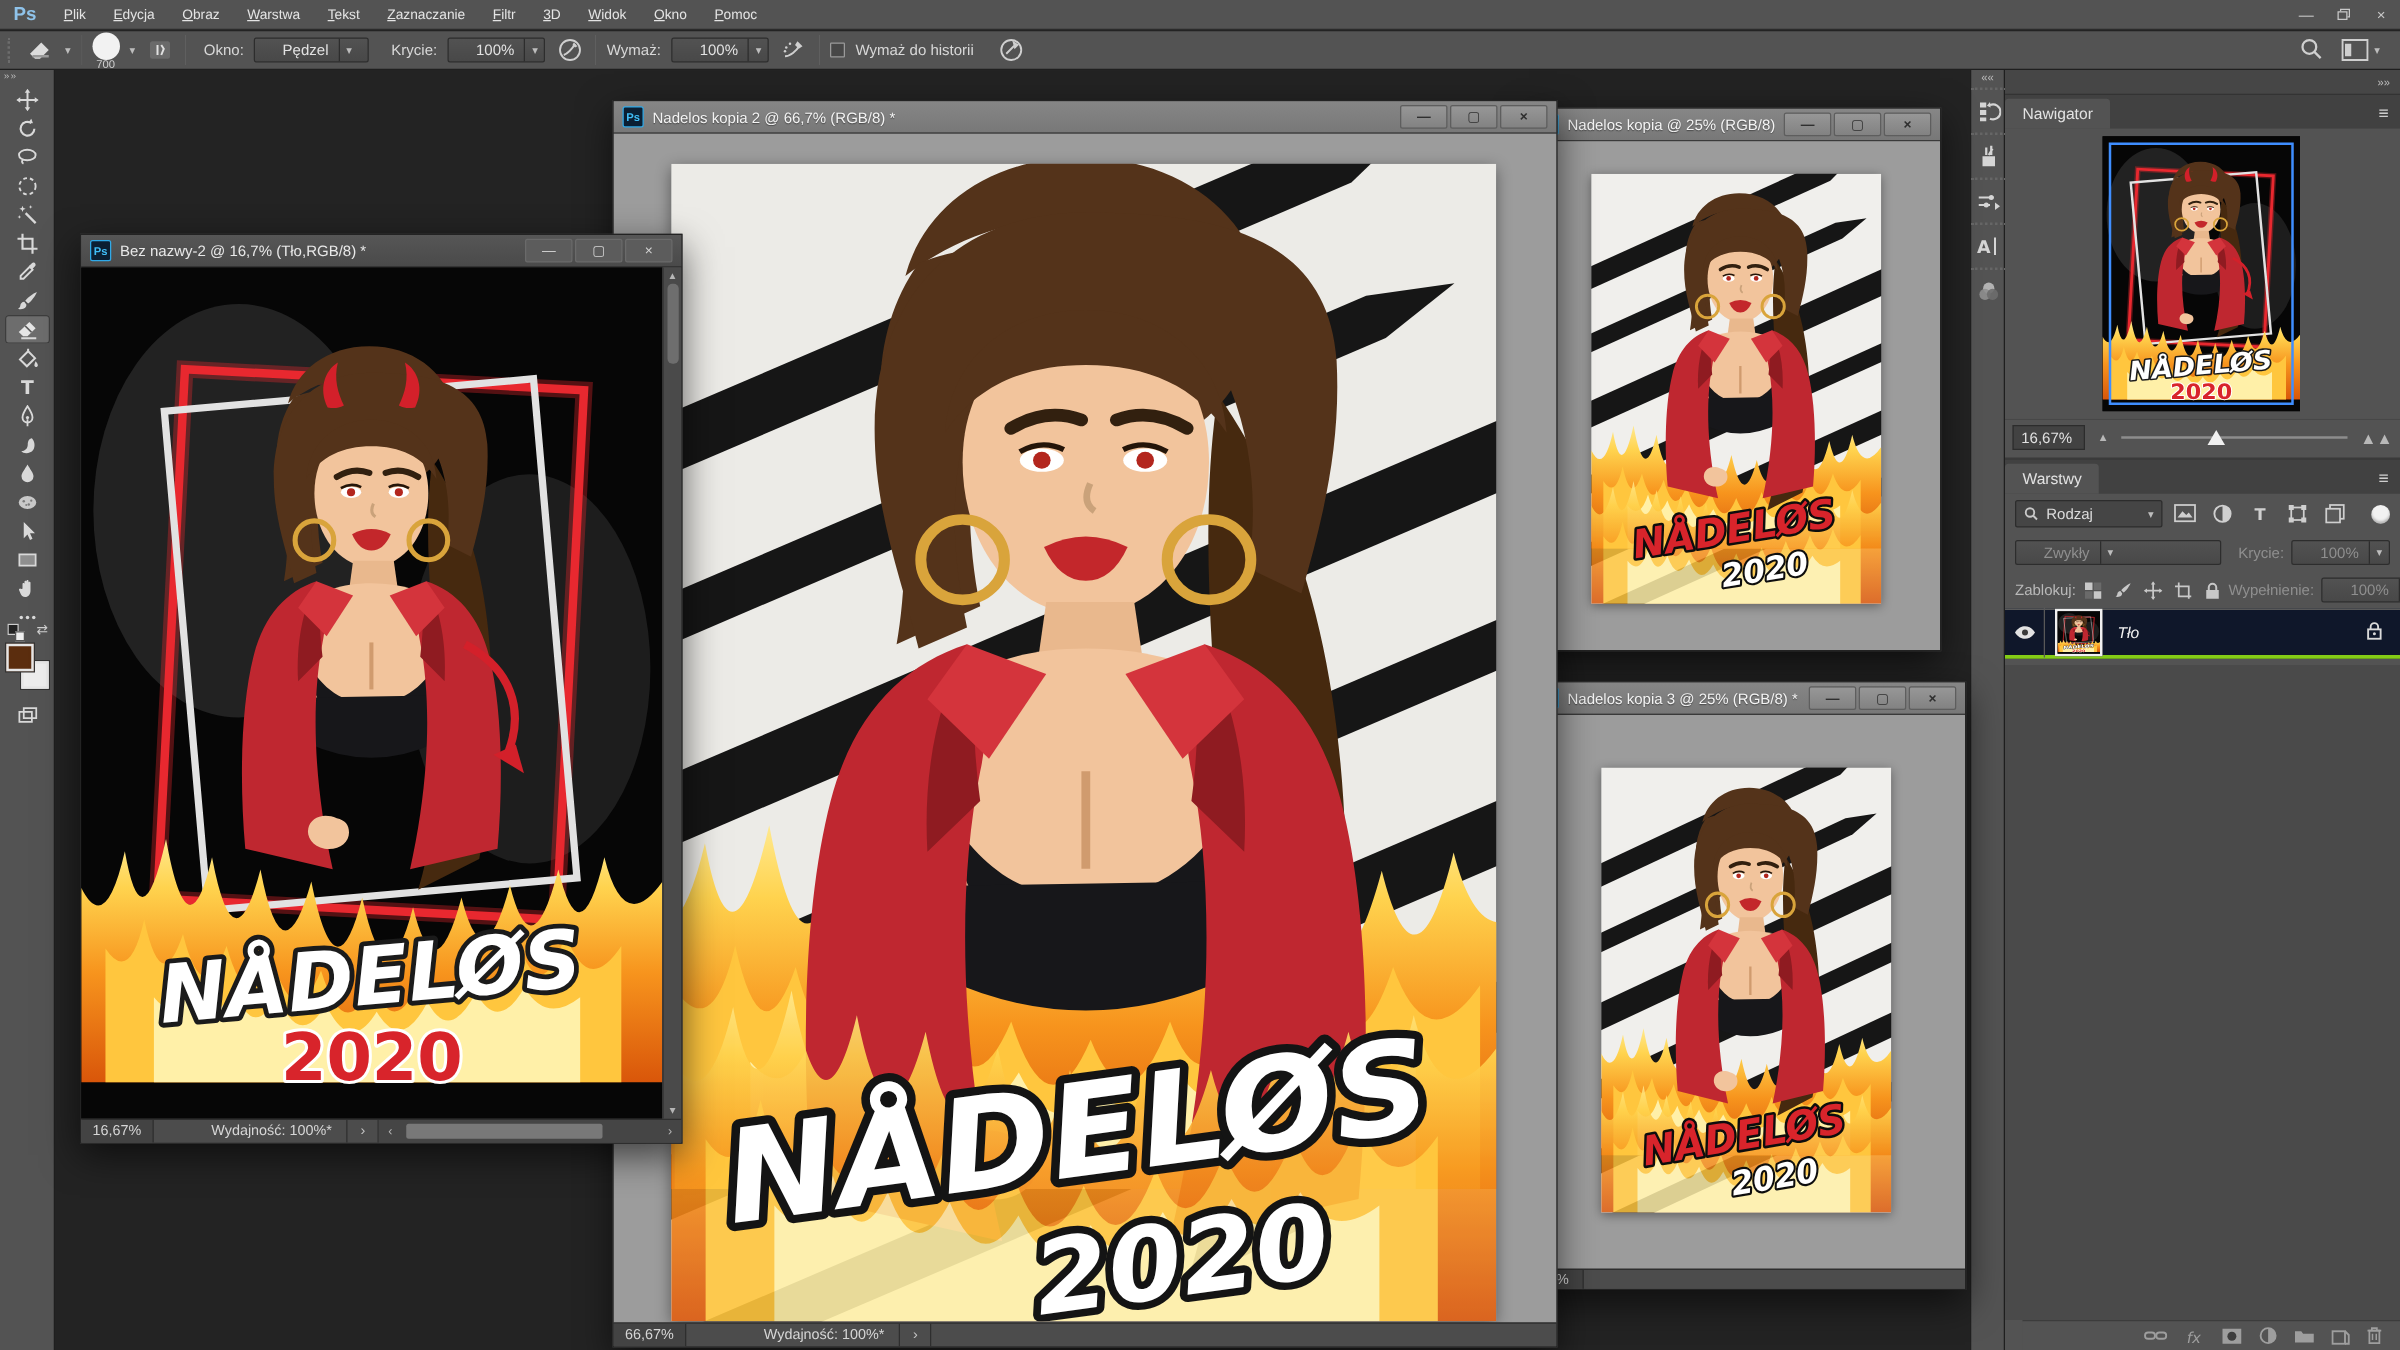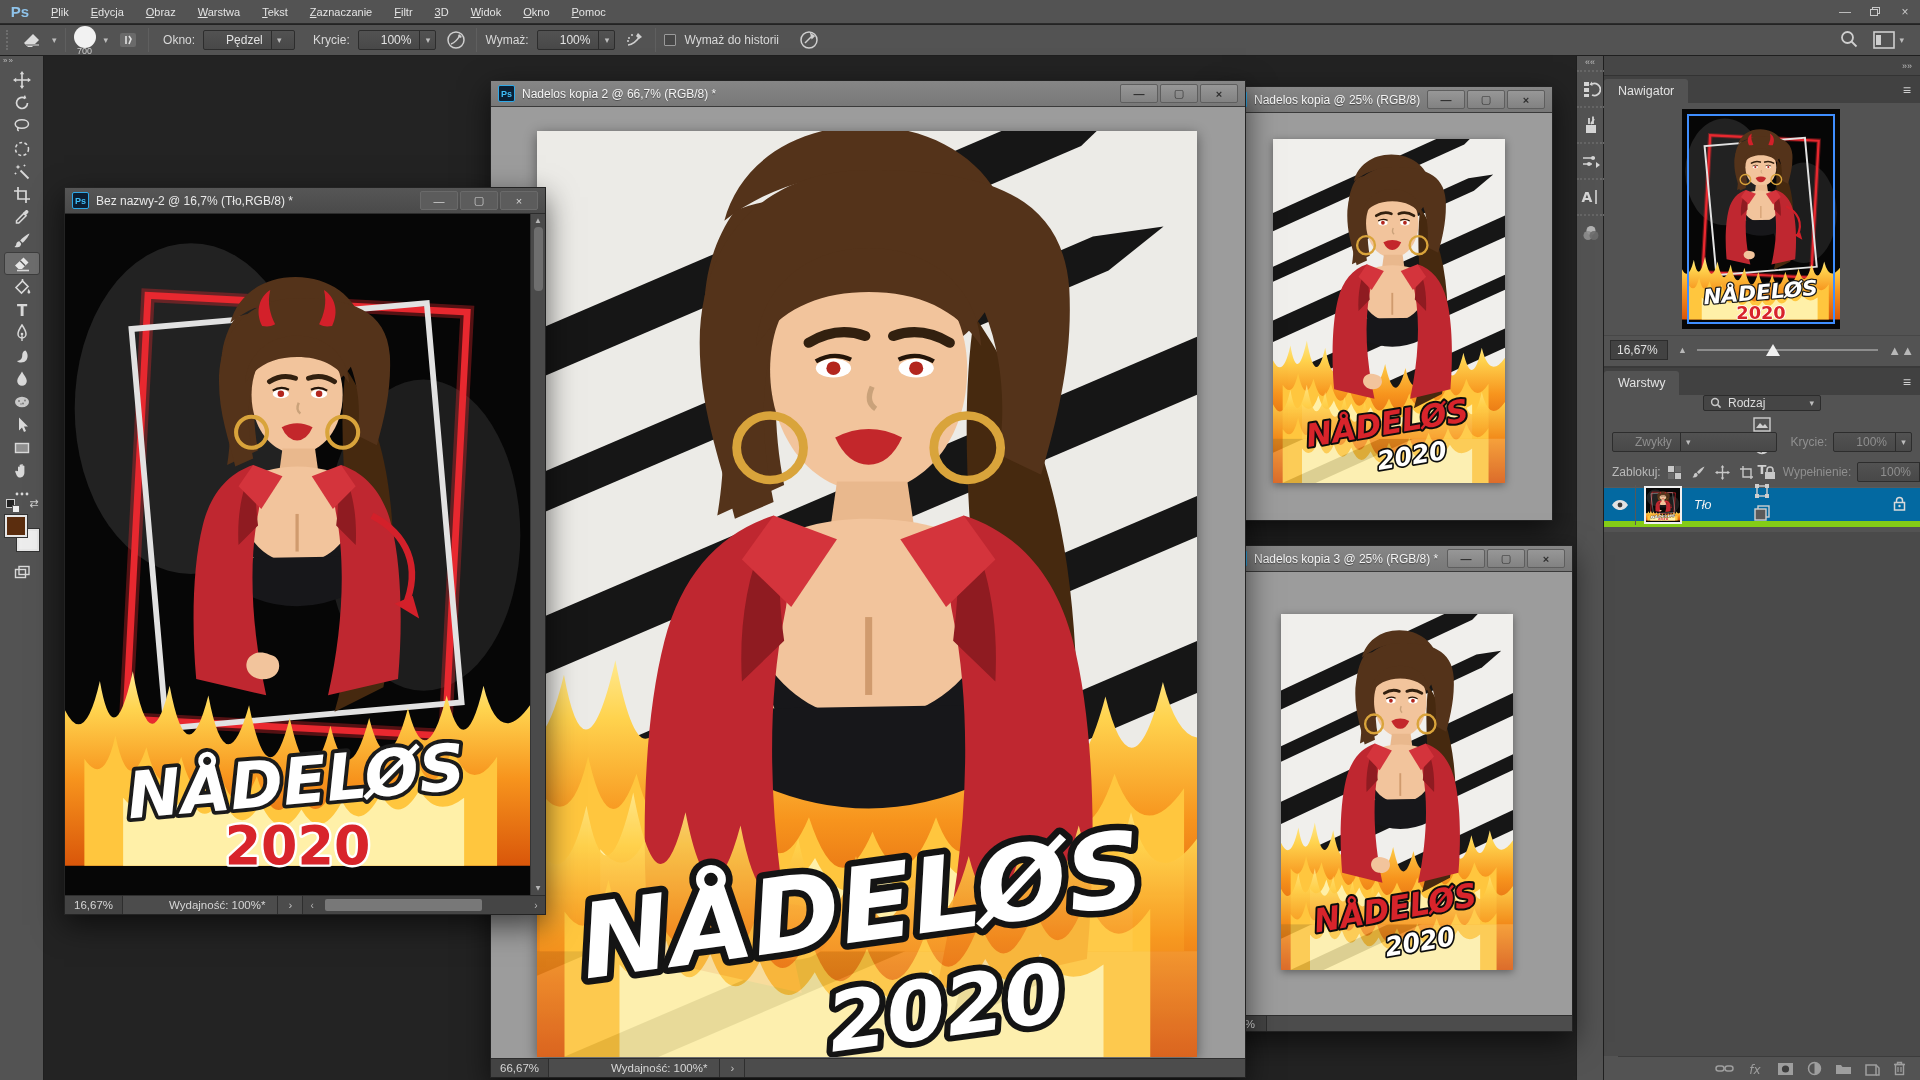--- a/index.html
+++ b/index.html
@@ -99,30 +99,30 @@
   #nav-foot{height:29px;display:flex;align-items:center;gap:10px;padding:0 6px;border-top:1px solid #474747;}
   .nav-zoomfield{background:#424242;border:1px solid #2c2c2c;padding:2px 6px;min-width:58px;color:#e0e0e0;}
   .mountain{color:#b8b8b8;font-size:9px;}
   .mountain.big{font-size:13px;}
   .slider{position:relative;flex:1;height:14px;}
   .slider .rail{position:absolute;left:0;right:0;top:6px;height:2px;background:#8d8d8d;}
   .slider .knob{position:absolute;left:38%;top:1px;width:0;height:0;border-left:7px solid transparent;border-right:7px solid transparent;border-bottom:12px solid #f0f0f0;}
 
   #layers-panel{position:absolute;left:0;right:0;top:310px;bottom:0;background:#535353;border-top:2px solid #3a3a3a;}
   .lrow{display:flex;align-items:center;gap:6px;padding:0 8px;}
-  .lp-filter{height:32px;flex-direction:column;}
+  .lp-filter{height:32px;}
   .search-dd{display:flex;align-items:center;gap:6px;height:22px;background:#454545;border:1px solid #2c2c2c;border-radius:2px;padding:0 6px;width:118px;}
   .search-dd .dd-arrow2{margin-left:auto;color:#bdbdbd;font-size:9px;}
   .fbtn{width:24px;height:22px;display:flex;align-items:center;justify-content:center;}
   .filter-toggle{width:15px;height:15px;border-radius:50%;background:#f2f2f2;margin-left:auto;box-shadow:inset 0 -2px 2px rgba(0,0,0,.25);}
   .lp-blend{height:30px;}
   .dd.disabled .dd-val,.disabled-txt{color:#8f8f8f;}
   .lp-lock{height:30px;color:#b9b9b9;}
   .lockicons{display:flex;gap:9px;align-items:center;}
-  .layer-row{height:40px;background:#0369a1;border-top:1px solid #5a5a5a;border-bottom:6px solid #84cc16;display:flex;align-items:center;}
+  .layer-row{height:40px;background:#0f172a;border-top:1px solid #5a5a5a;border-bottom:3px solid #84cc16;display:flex;align-items:center;}
   .eye-slot{width:32px;height:40px;display:flex;align-items:center;justify-content:center;border-right:1px solid #585858;}
   .layer-thumb{width:38px;height:38px;margin-left:8px;border:2px solid #f0f0f0;background:#000;flex:none;}
   .layer-name{margin-left:12px;font-style:italic;color:#f2f2f2;font-size:12.5px;}
   .layer-lock{margin-left:auto;margin-right:14px;}
   .layers-empty{position:absolute;left:0;right:0;top:164px;bottom:24px;background:#4a4a4a;}
   .lp-foot{position:absolute;left:14px;right:0;bottom:0;height:24px;background:#535353;border-top:1px solid #3c3c3c;
            display:flex;align-items:center;justify-content:flex-end;gap:13px;padding:0 14px;}
 </style>
 </head>
 <body>

